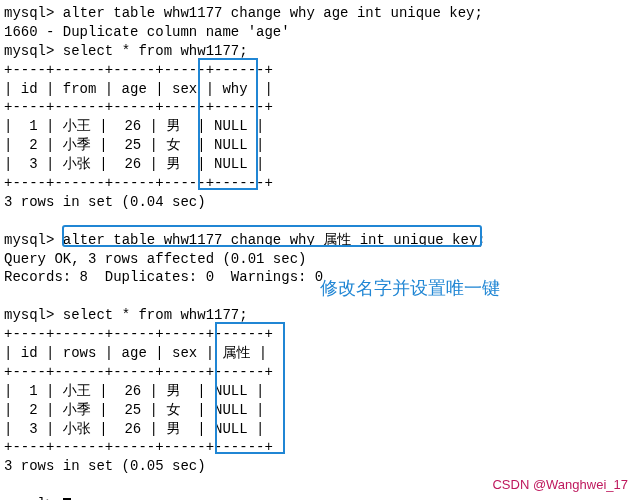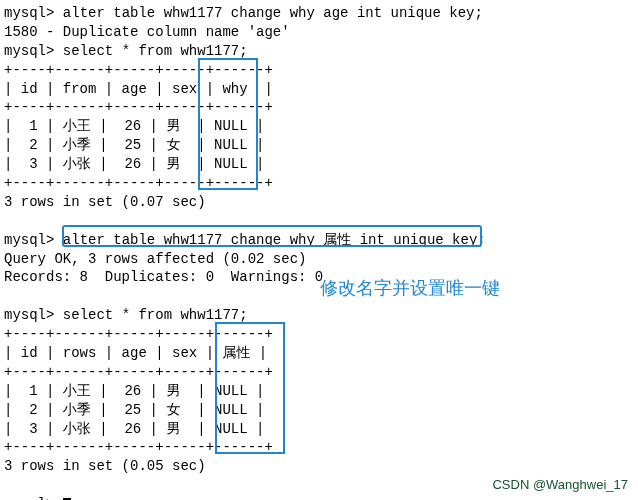--- a/index.html
+++ b/index.html
@@ -25,49 +25,49 @@
       position: absolute;
       color: #2086d4;
       font-family: "Microsoft YaHei", sans-serif;
       font-size: 18px;
       font-weight: normal;
     }
     .watermark {
       position: absolute;
       right: 10px;
       bottom: 6px;
-      color: #14532d;
+      color: #be185d;
       font-family: sans-serif;
       font-size: 13px;
     }
     .cursor {
       display: inline-block;
       width: 8px;
       height: 14px;
       background: #000;
       vertical-align: text-bottom;
     }
   </style>
 </head>
 <body>
 
 <div class="line"><span>mysql&gt;</span> <span>alter table whw1177 change why age int unique key;</span></div>
-<div class="line">1580 - Duplicate column name 'age'</div>
+<div class="line">1660 - Duplicate column name 'age'</div>
 <div class="line"><span>mysql&gt;</span> <span>select * from whw1177;</span></div>
 <div class="line">+----+------+-----+-----+------+</div>
 <div class="line">| id | from | age | sex | why  |</div>
 <div class="line">+----+------+-----+-----+------+</div>
 <div class="line">|  1 | 小王 |  26 | 男  | NULL |</div>
 <div class="line">|  2 | 小季 |  25 | 女  | NULL |</div>
 <div class="line">|  3 | 小张 |  26 | 男  | NULL |</div>
 <div class="line">+----+------+-----+-----+------+</div>
-<div class="line">3 rows in set (0.07 sec)</div>
+<div class="line">3 rows in set (0.04 sec)</div>
 <div class="line"> </div>
 <div class="line"><span>mysql&gt;</span> <span>alter table whw1177 change why 属性 int unique key;</span></div>
-<div class="line">Query OK, 3 rows affected (0.02 sec)</div>
+<div class="line">Query OK, 3 rows affected (0.01 sec)</div>
 <div class="line">Records: 8  Duplicates: 0  Warnings: 0</div>
 <div class="line"> </div>
 <div class="line"><span>mysql&gt;</span> <span>select * from whw1177;</span></div>
 <div class="line">+----+------+-----+-----+------+</div>
 <div class="line">| id | rows | age | sex | 属性 |</div>
 <div class="line">+----+------+-----+-----+------+</div>
 <div class="line">|  1 | 小王 |  26 | 男  | NULL |</div>
 <div class="line">|  2 | 小季 |  25 | 女  | NULL |</div>
 <div class="line">|  3 | 小张 |  26 | 男  | NULL |</div>
 <div class="line">+----+------+-----+-----+------+</div>

